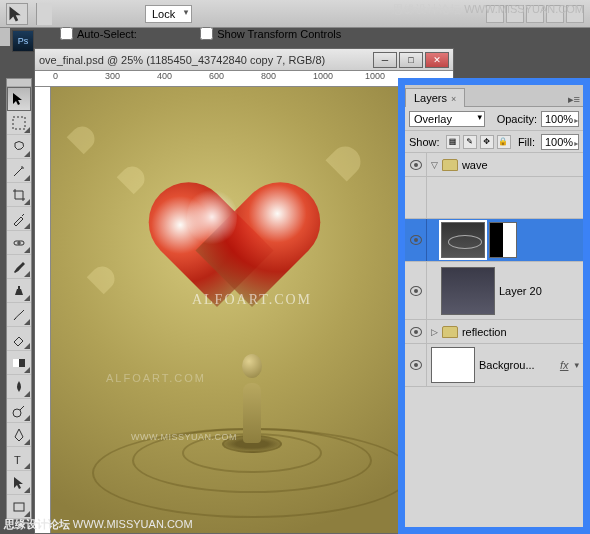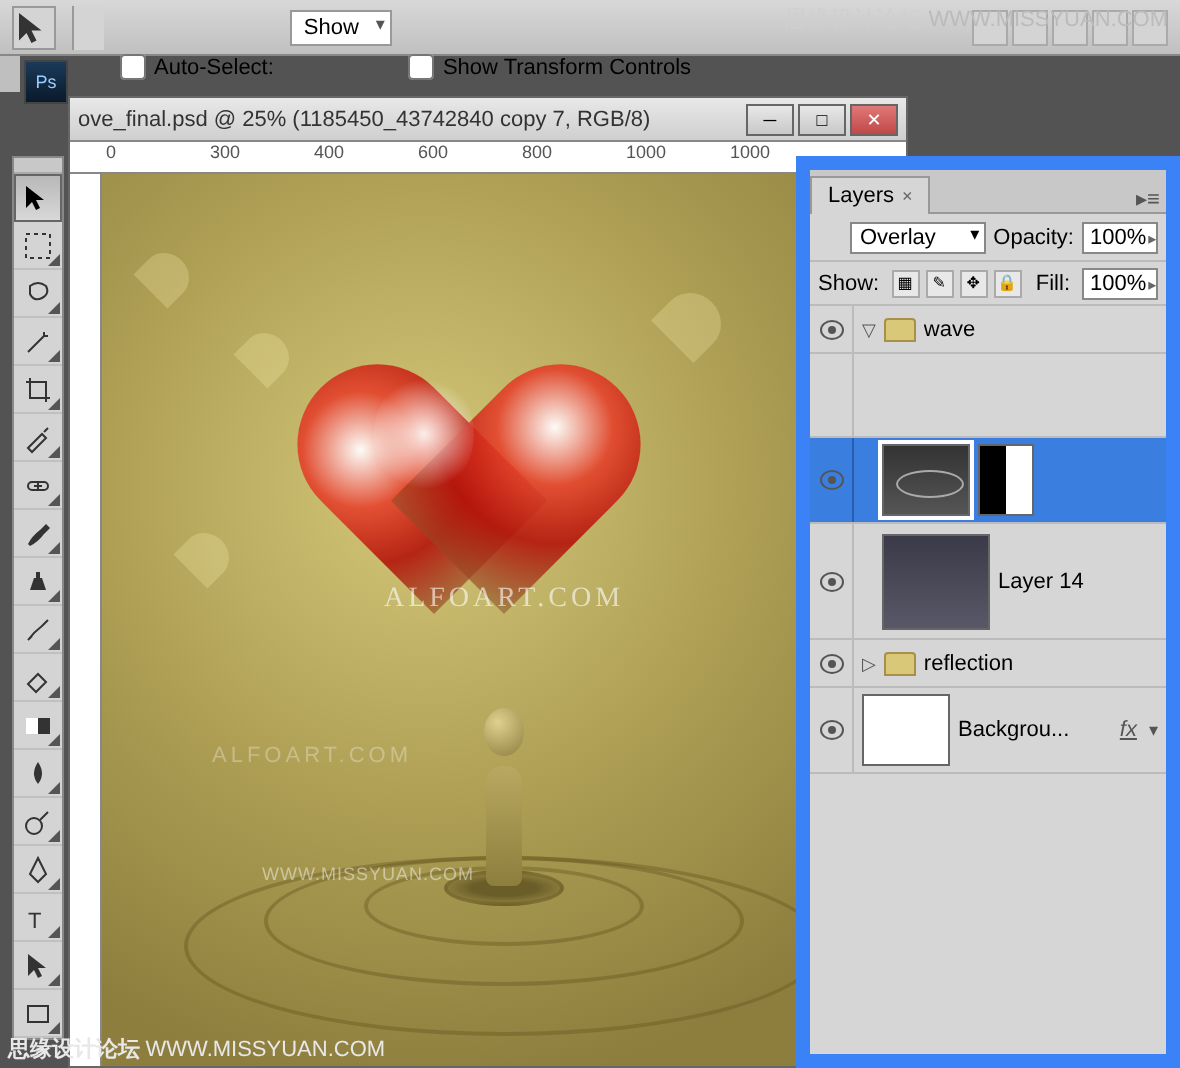--- a/index.html
+++ b/index.html
@@ -66,21 +66,21 @@
 .tool .tri { position: absolute; right: 1px; bottom: 1px; width: 0; height: 0; border: 3px solid transparent; border-right-color: #555; border-bottom-color: #555; }
 
 
 .layers-panel { position: absolute; right: 0; top: 78px; width: 192px; height: 456px; background: #d6d6d6; border: 7px solid #3b82f6; z-index: 10; }
 .panel-tab-row { height: 22px; display: flex; align-items: flex-end; border-bottom: 1px solid #999; background: #c8c8c8; }
 .panel-tab { padding: 3px 8px; background: #d6d6d6; border: 1px solid #999; border-bottom: none; position: relative; top: 1px; }
 .panel-tab .close { margin-left: 4px; color: #666; font-size: 9px; }
 .panel-menu { margin-left: auto; width: 18px; text-align: center; color: #555; }
 
 .blend-row { height: 24px; display: flex; align-items: center; padding: 0 4px; gap: 4px; border-bottom: 1px solid #bbb; }
-.blend-select { background: #fff; border: 1px solid #888; padding: 1px 14px 1px 4px; position: relative; width: 76px; margin-left: 16px; }
+.blend-select { background: #fff; border: 1px solid #888; padding: 1px 14px 1px 4px; position: relative; width: 76px; }
 .blend-select::after { content: '▾'; position: absolute; right: 2px; top: 0; font-size: 9px; }
 .opacity-label { margin-left: auto; }
 .pct-box { background: #fff; border: 1px solid #888; padding: 1px 3px; width: 38px; text-align: right; }
 .pct-box::after { content: '▸'; font-size: 8px; color: #666; margin-left: 1px; }
 
 .lock-row { height: 22px; display: flex; align-items: center; padding: 0 4px; gap: 6px; border-bottom: 1px solid #bbb; }
 .lock-icons { display: flex; gap: 3px; }
 .lock-icons div { width: 14px; height: 14px; border: 1px solid #aaa; background: #e8e8e8; display: flex; align-items: center; justify-content: center; font-size: 8px; }
 
 .layers-list { overflow: hidden; }
@@ -122,21 +122,21 @@
     <svg viewBox="0 0 16 16">
         <path d="M2 2 L2 13 L5 10 L7 14 L9 13 L7 9 L11 9 Z" fill="#333"></path>
       </svg>
   </div>
   <div class="dd"></div>
   <label class="checkbox-row">
     <input type="checkbox" style="">
     <span>Auto-Select:</span>
   </label>
   <div class="select-group">
-    <span>Show</span>
+    <span>Lock</span>
   </div>
   <label class="checkbox-row">
     <input type="checkbox" style="">
     <span>Show Transform Controls</span>
   </label>
   <div class="align-icons">
     <div></div>
     <div></div>
     <div></div>
     <div></div>
@@ -356,21 +356,21 @@
         <span class="layer-name"></span>
       </div>
     </div>
 
     <div class="layer-row" style="min-height:58px">
       <div class="vis-col">
           <div class="eye"></div>
         </div>
       <div class="layer-content indent">
         <div class="thumb thumb-stars" style="width:54px;height:48px"></div>
-        <span class="layer-name">Layer 14</span>
+        <span class="layer-name">Layer 20</span>
       </div>
     </div>
 
     <div class="layer-row group-row">
       <div class="vis-col">
           <div class="eye"></div>
         </div>
       <div class="layer-content">
         <span class="folder-arrow">▷</span>
         <div class="folder-icon"></div>

